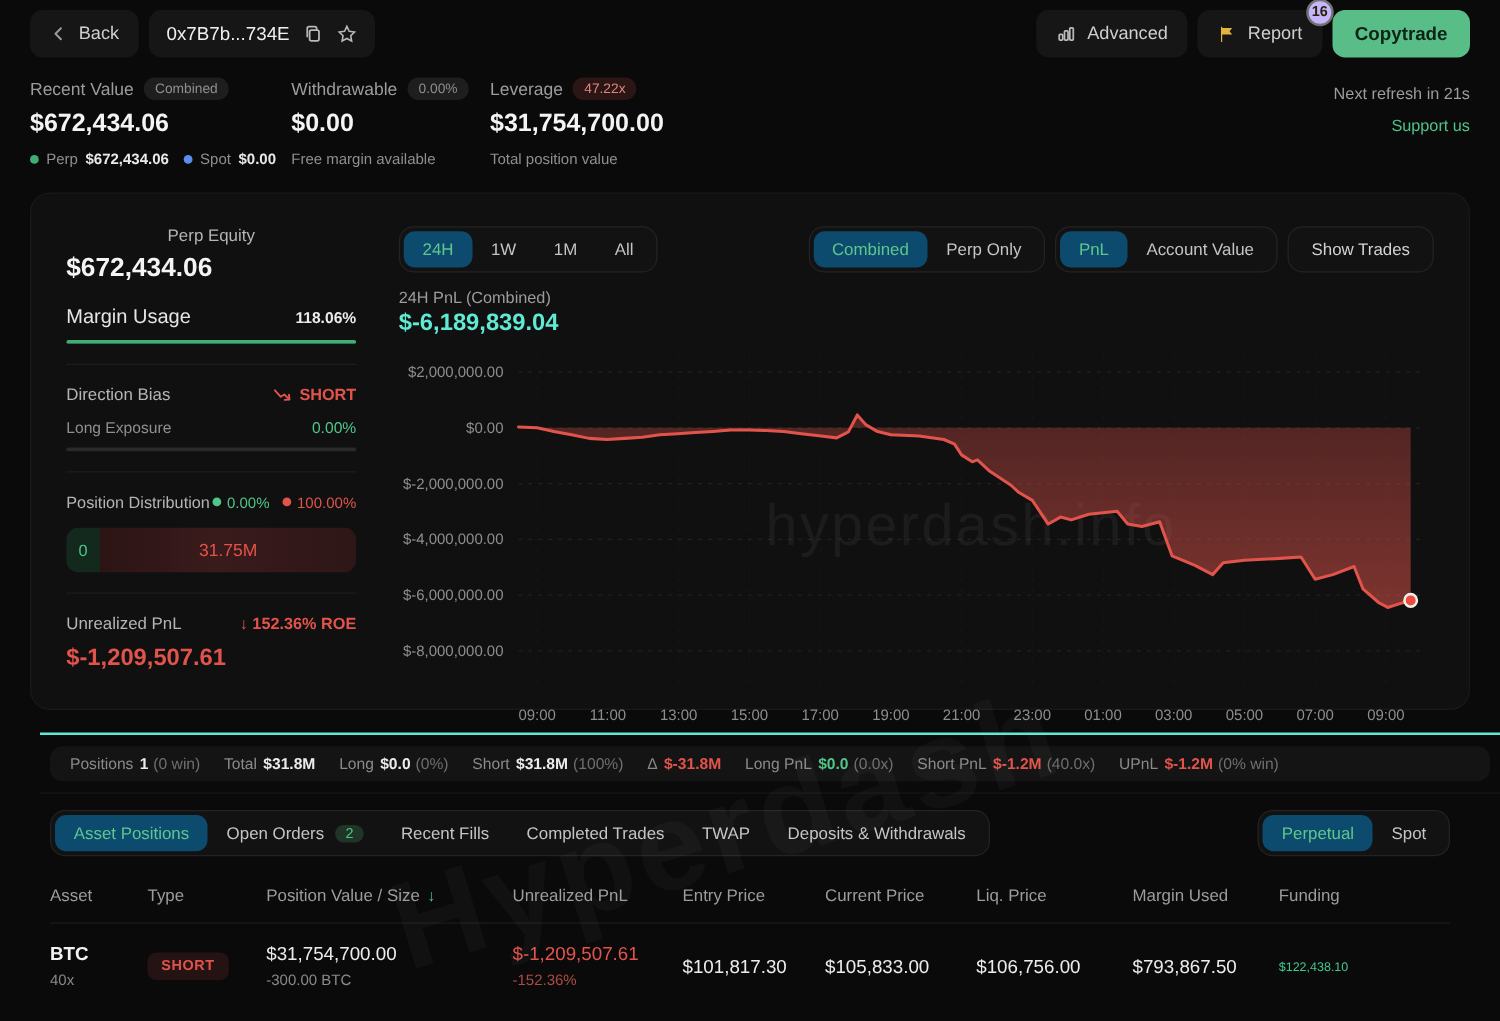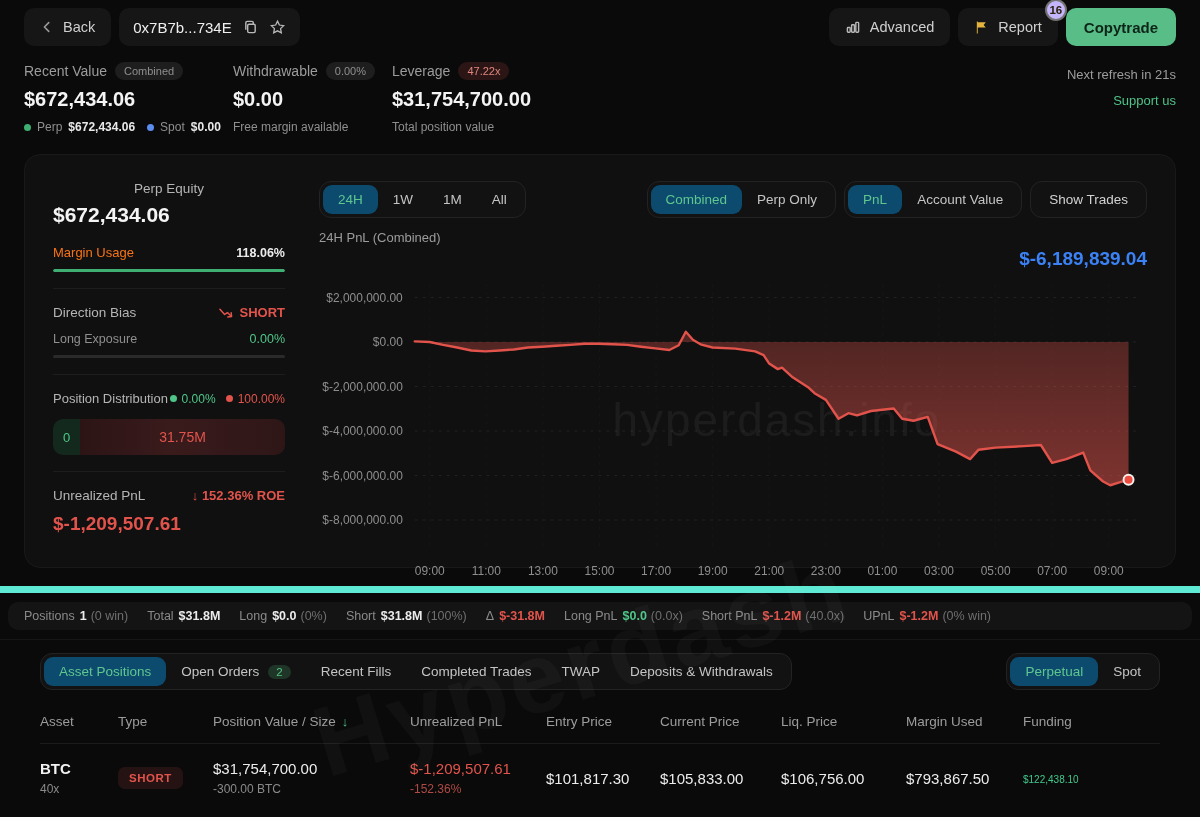--- a/index.html
+++ b/index.html
@@ -59,30 +59,30 @@
   .sb-pnl{margin-top:10px;font-size:19px;font-weight:700;color:#e2544b;}
   
   .chart-col{flex:1;display:flex;flex-direction:column;min-width:0;}
   .chart-head{display:flex;justify-content:space-between;align-items:flex-start;}
   .head-right{display:flex;gap:8px;}
   .group{display:inline-flex;background:#121213;border:1px solid #232325;border-radius:12px;padding:3px;}
   .seg{padding:7px 15px;font-size:13.5px;color:#c4c4c4;border-radius:9px;cursor:pointer;white-space:nowrap;
     display:inline-flex;align-items:center;}
   .seg.active{background:#0c4a6e;color:#5fc78e;}
   .pnl-caption{margin-top:12px;font-size:13px;color:#9c9c9c;}
-  .pnl-value{text-align:right;margin-top:3px;font-size:19px;font-weight:700;color:#3b82f6;}
+  .pnl-value{margin-top:3px;font-size:19px;font-weight:700;color:#5eead4;}
   .chart-wrap{flex:1;margin-top:0;}
   .ax{fill:#8e8e8e;font-size:12px;}
   .ax-y{text-anchor:end;}
   .ax-x{text-anchor:middle;}
   .grid-h{stroke:#212122;stroke-dasharray:3 5;stroke-width:1;}
   .grid-v{stroke:#161617;stroke-dasharray:3 5;stroke-width:1;}
   .chart-watermark{fill:rgba(255,255,255,0.05);font-size:46px;text-anchor:middle;font-weight:500;letter-spacing:2px;}
   
-  .strip-wrap{margin-top:18px;border-top:7px solid #5eead4;border-bottom:1px solid #161616;padding:9px 8px;}
+  .strip-wrap{margin-top:18px;border-top:2px solid #5eead4;border-bottom:1px solid #161616;padding:9px 8px;margin-left:32px;}
   .strip{background:#141415;border-radius:10px;padding:7px 16px;display:flex;align-items:center;gap:19px;
     font-size:12.5px;white-space:nowrap;}
   .sum-label{color:#8a8a8a;margin-right:5px;}
   .sum-value{font-weight:700;color:#ececec;}
   .sum-value.red{color:#e2544b;}
   .sum-value.green{color:#4fc688;}
   .sum-suffix{color:#6f6f6f;margin-left:4px;}
   
   .bottom{padding:13px 40px 0;position:relative;}
   .tabs-row{display:flex;justify-content:space-between;align-items:center;}
@@ -181,21 +181,21 @@
     <div class="support">Support us</div>
   </div>
 </div>
 
 <div class="card">
 
   <div class="sidebar">
     <div class="sb-label">Perp Equity</div>
     <div class="sb-big">$672,434.06</div>
     <div class="sb-row mt">
-      <span class="sb-label" style="font-size:13px;color:#f97316">Margin Usage</span>
+      <span class="sb-label" style="font-size:16px;color:#e5e5e5">Margin Usage</span>
       <span class="sb-small-val">118.06%</span>
     </div>
     <div class="bar">
         <div class="bar-fill" style="width:100%"></div>
       </div>
     <div class="divider"></div>
 
     <div class="sb-row">
       <span class="sb-label">Direction Bias</span>
       <span class="bias-val red">

